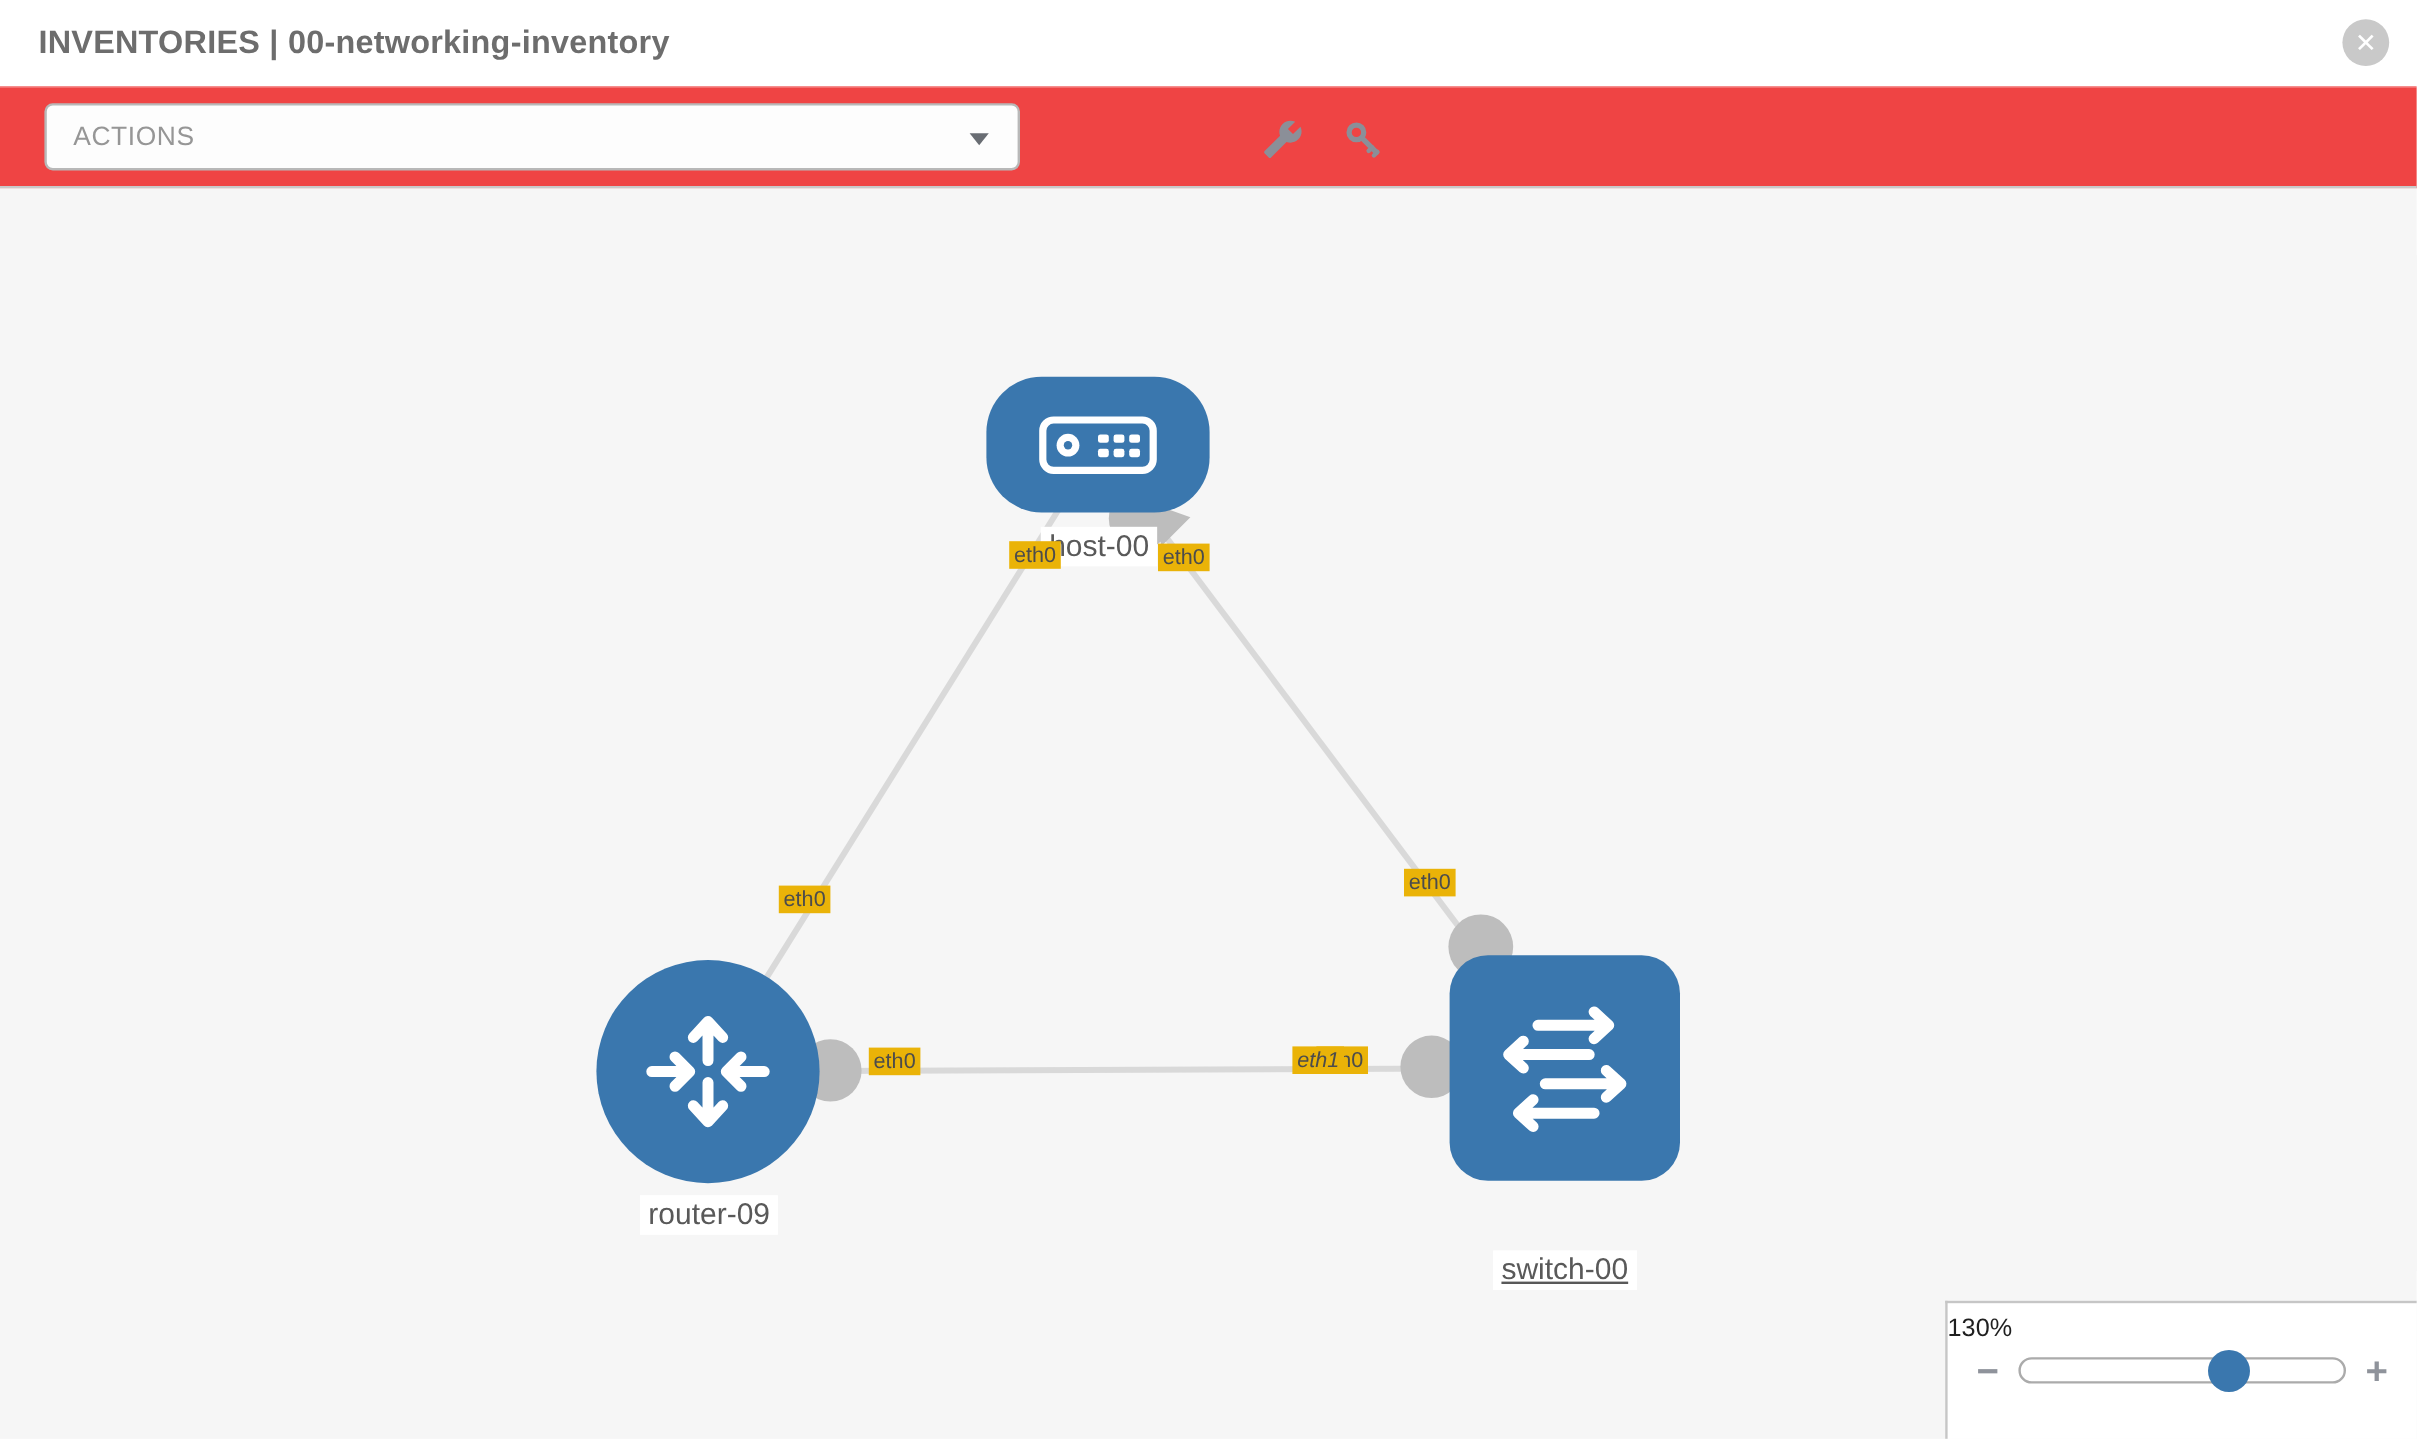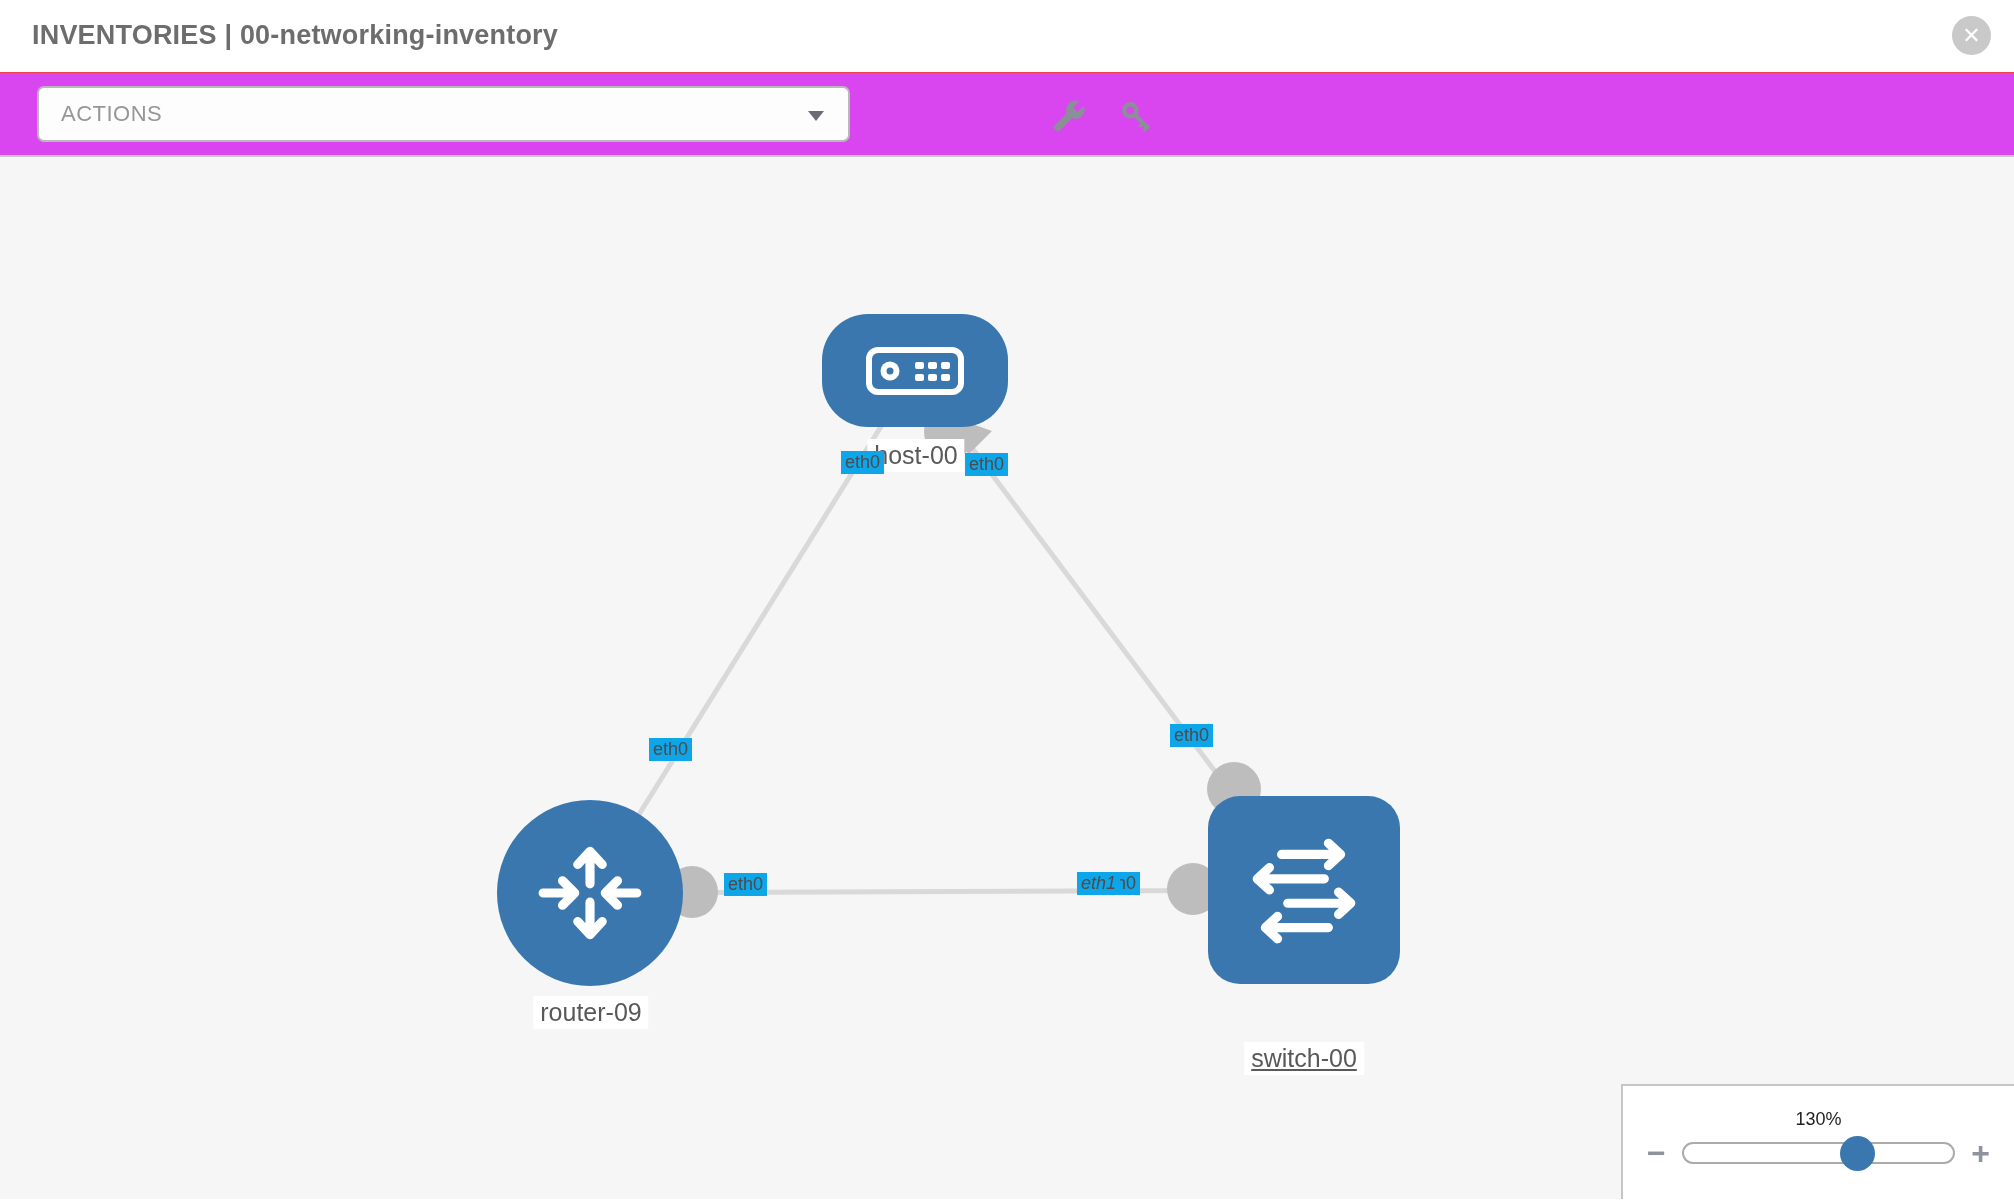--- a/index.html
+++ b/index.html
@@ -9,21 +9,21 @@
   
   .header { position: relative; width: 2014px; height: 73px; background: #ffffff;
     border-bottom: 1px solid #ef4444; }
   .header-title { position: absolute; left: 32px; top: 0; line-height: 71px;
     font-size: 27px; font-weight: bold; color: #6d6d6d; letter-spacing: 0.2px; }
   .close-btn { position: absolute; left: 1952px; top: 16px; width: 39px; height: 39px;
     border-radius: 50%; background: #c9c9c9; color: #ffffff; text-align: center;
     line-height: 39px; font-size: 22px; font-weight: bold; cursor: pointer; }
 
   
-  .toolbar { position: relative; width: 2014px; height: 84px; background: #d946ef;
+  .toolbar { position: relative; width: 2014px; height: 84px; background: #ef4444;
     border-bottom: 2px solid #c9c9c9; }
   .select-box { position: absolute; top: 13px; height: 56px; background: #fdfdfd;
     border: 2px solid #b8b8b8; border-radius: 7px; cursor: pointer; }
   .select-box .select-label { position: absolute; left: 22px; top: 0; line-height: 52px;
     font-size: 22px; color: #969696; letter-spacing: 0.5px; }
   .select-box .caret { position: absolute; right: 24px; top: 23px; width: 0; height: 0;
     border-left: 8px solid transparent; border-right: 8px solid transparent;
     border-top: 10px solid #696d73; }
   .actions-box { left: 37px; width: 813px; }
   .search-box { left: 1185px; width: 812px; }
@@ -40,34 +40,34 @@
   .node-host { left: 822px; top: 157px; width: 186px; height: 113px; border-radius: 46px; }
   .node-router { left: 497px; top: 643px; width: 186px; height: 186px; border-radius: 50%; }
   .node-switch { left: 1208px; top: 639px; width: 192px; height: 188px; border-radius: 32px; }
 
   .node-label { position: absolute; transform: translateX(-50%); background: #ffffff;
     color: #595959; font-size: 25px; padding: 2px 7px; white-space: nowrap; }
   .label-host { left: 916px; top: 282px; }
   .label-router { left: 591px; top: 839px; }
   .label-switch { left: 1304px; top: 885px; text-decoration: underline; }
 
-  .port-label { position: absolute; background: #0ea5e9; color: #4c4c4c;
+  .port-label { position: absolute; background: #eab308; color: #4c4c4c;
     font-size: 18px; padding: 1px 4px; white-space: nowrap; }
   .port-host-left { left: 841px; top: 294px; }
   .port-host-right { left: 965px; top: 296px; }
   .port-router-up { left: 649px; top: 581px; }
   .port-switch-up { left: 1170px; top: 567px; }
   .port-router-right { left: 724px; top: 716px; }
   .port-mid-under { left: 1097px; top: 715px; }
   .port-mid-top { left: 1077px; top: 715px; font-style: italic; }
 
   
   .zoom-panel { position: absolute; left: 1621px; top: 927px; width: 393px; height: 115px;
     background: #ffffff; border-left: 2px solid #c6c6c6; border-top: 2px solid #c6c6c6; }
-  .zoom-level { text-align: center; margin-top: 23px; font-size: 18px; color: #1f1f1f; }
+  .zoom-level { text-align: left; margin-top: 9px; font-size: 21px; color: #1f1f1f; }
   .zoom-row { display: flex; align-items: center; padding: 0 24px; margin-top: 8px; }
   .zoom-glyph { color: #8f939b; font-size: 32px; font-weight: bold; line-height: 30px;
     cursor: pointer; user-select: none; }
   .zoom-track { position: relative; flex: 1; height: 22px; margin: 0 16px;
     background: #ffffff; border: 2px solid #ababab; border-radius: 12px; cursor: pointer; }
   .zoom-handle { position: absolute; top: 50%; left: 173px; width: 35px; height: 35px;
     margin: -17px 0 0 -17px; border-radius: 50%; background: #3a77ae; cursor: pointer; }
 </style>
 </head>
 <body>

